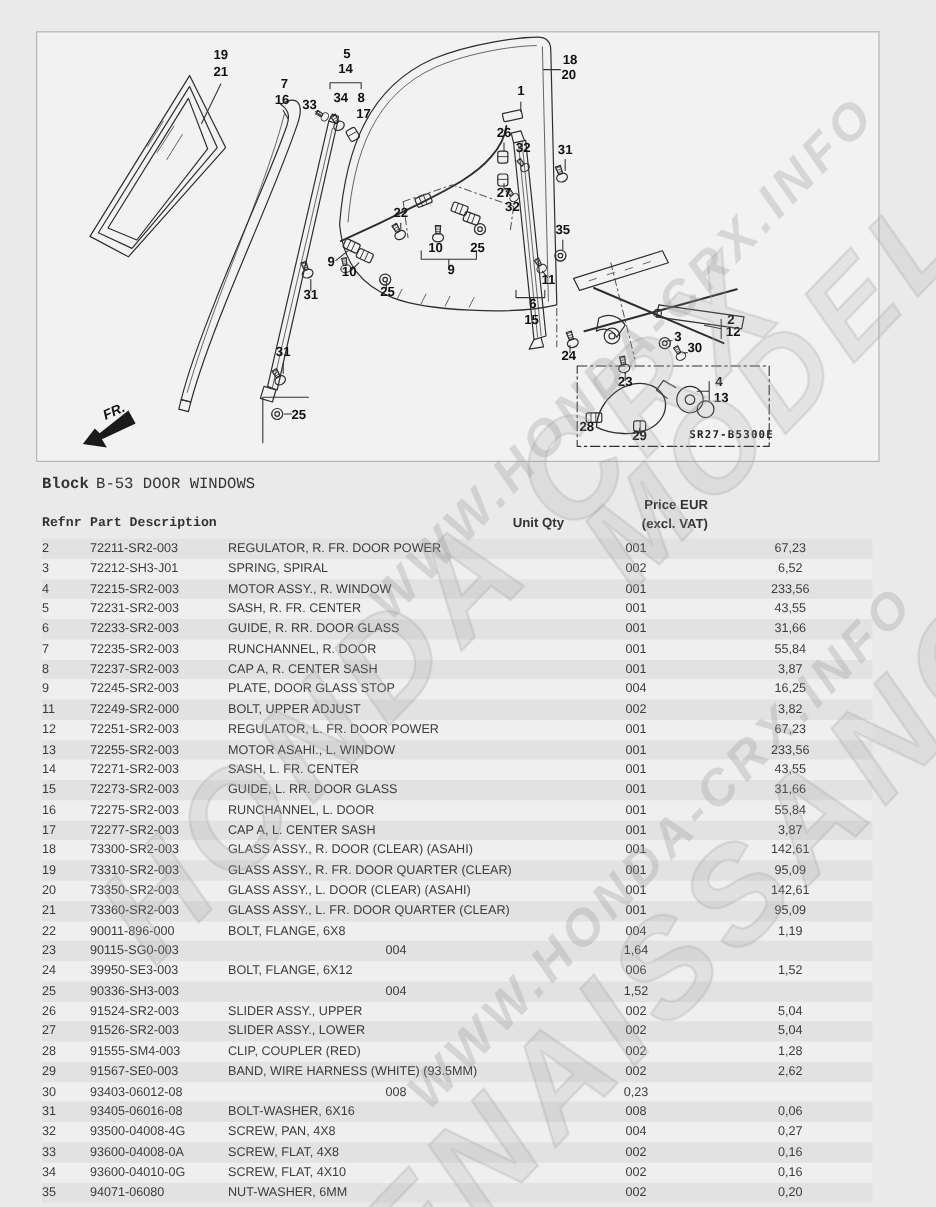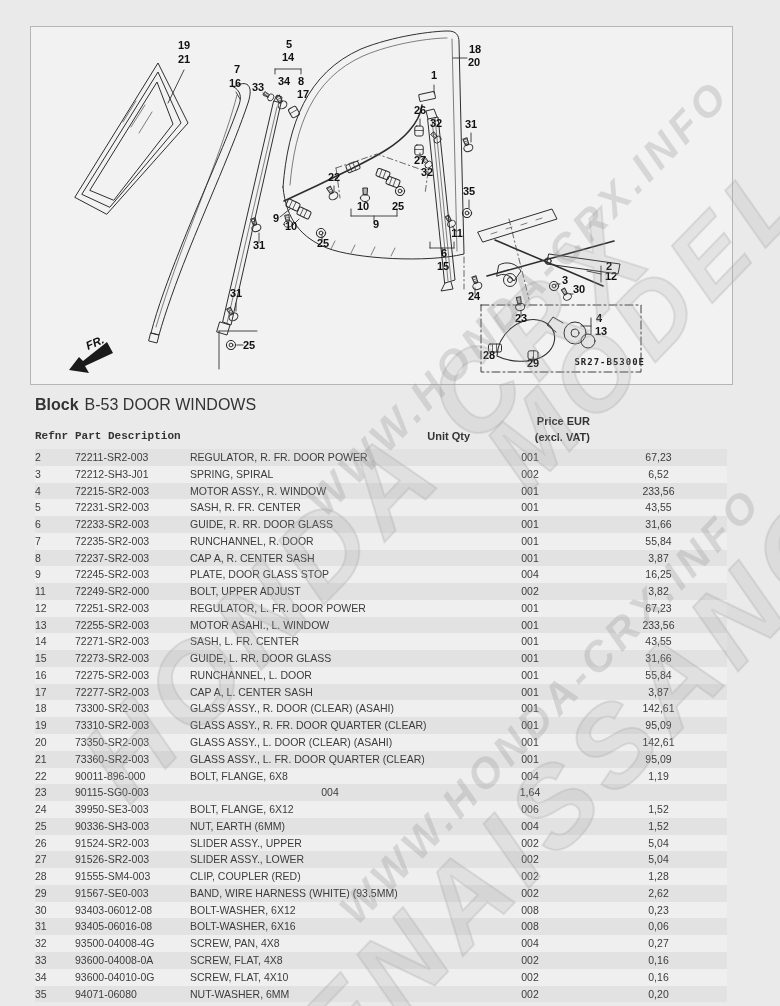--- a/index.html
+++ b/index.html
@@ -23,21 +23,21 @@
       font-weight:bold;font-style:italic;pointer-events:none;z-index:5;}
   .wm-big{font-size:112px;letter-spacing:10px;color:rgba(150,150,150,.16);
       -webkit-text-stroke:2px rgba(170,170,170,.30);}
   .wm-url{font-size:42px;letter-spacing:5px;color:rgba(145,145,145,.28);}
   #wm-honda{left:55px;top:735px;}
   #wm-renaissance{left:205px;top:1075px;}
   #wm-modelx{left:462px;top:430px;font-size:100px;}
   #wm-url-a{left:330px;top:900px;}
   #wm-url-b{left:298px;top:492px;}
   
-  #block-line{position:absolute;left:35px;top:396px;font-size:16px;color:#333;}
+  #block-line{position:absolute;left:35px;top:396px;font-size:13px;color:#333;font-family:Liberation Mono, monospace;}
   #block-line .b{font-weight:bold;margin-right:6px;}
   
   .grid-cols{display:grid;grid-template-columns:40px 115px 280px 120px 137px;}
   #table-headers{position:absolute;left:35px;top:413px;width:692px;font-size:11px;font-weight:bold;color:#333;}
   #table-headers .h{padding-top:17px;font-family:Liberation Mono, monospace;}
   #table-headers .h-qty{text-align:right;padding-top:17px;}
   #table-headers .h-price{text-align:right;line-height:16px;}
   #rows{position:absolute;left:35px;top:449px;width:692px;}
   .t-row{height:16.78px;line-height:16.78px;font-size:10.5px;color:#3c3c3c;}
   .t-row:nth-child(odd){background:#e2e2e2;}
@@ -444,21 +444,20 @@
       <span class="c-ref">24</span>
       <span class="c-pn">39950-SE3-003</span>
       <span class="c-desc">BOLT, FLANGE, 6X12</span>
       <span class="c-qty">006</span>
       <span class="c-price">1,52</span>
     </div>
 
     <div class="t-row grid-cols">
       <span class="c-ref">25</span>
       <span class="c-pn">90336-SH3-003</span>
-      <span class="c-desc">NUT, EARTH (6MM)</span>
       <span class="c-qty">004</span>
       <span class="c-price">1,52</span>
     </div>
 
     <div class="t-row grid-cols">
       <span class="c-ref">26</span>
       <span class="c-pn">91524-SR2-003</span>
       <span class="c-desc">SLIDER ASSY., UPPER</span>
       <span class="c-qty">002</span>
       <span class="c-price">5,04</span>
@@ -484,21 +483,20 @@
       <span class="c-ref">29</span>
       <span class="c-pn">91567-SE0-003</span>
       <span class="c-desc">BAND, WIRE HARNESS (WHITE) (93.5MM)</span>
       <span class="c-qty">002</span>
       <span class="c-price">2,62</span>
     </div>
 
     <div class="t-row grid-cols">
       <span class="c-ref">30</span>
       <span class="c-pn">93403-06012-08</span>
-      <span class="c-desc">BOLT-WASHER, 6X12</span>
       <span class="c-qty">008</span>
       <span class="c-price">0,23</span>
     </div>
 
     <div class="t-row grid-cols">
       <span class="c-ref">31</span>
       <span class="c-pn">93405-06016-08</span>
       <span class="c-desc">BOLT-WASHER, 6X16</span>
       <span class="c-qty">008</span>
       <span class="c-price">0,06</span>

